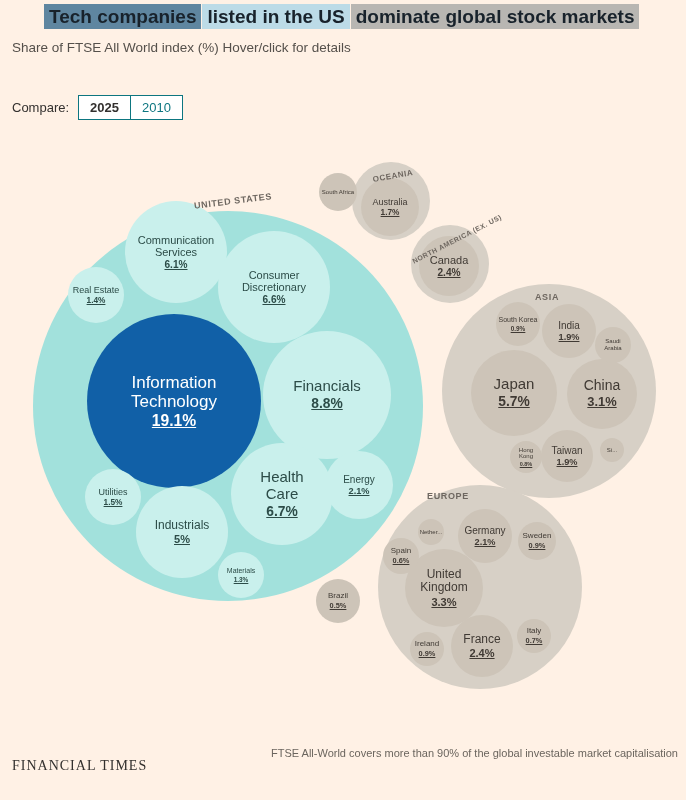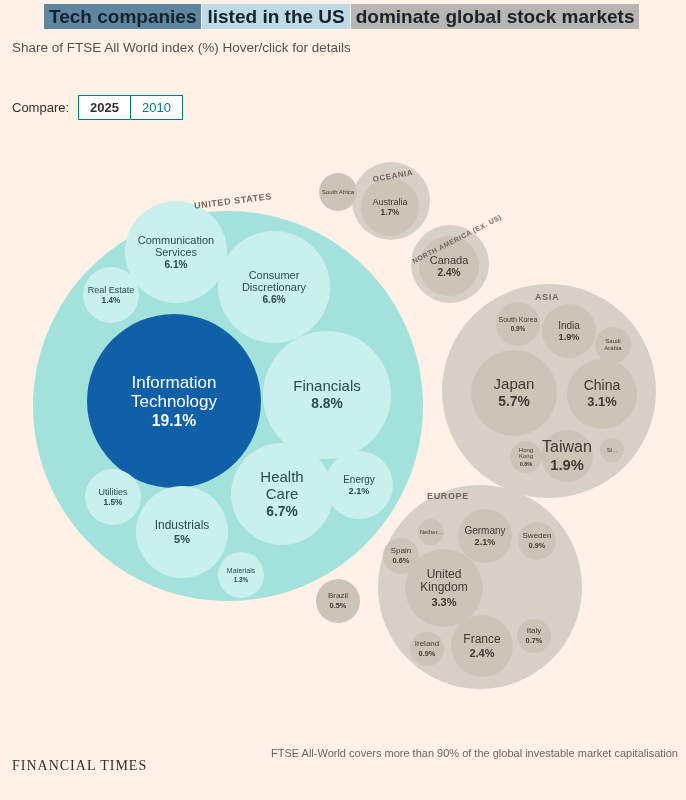--- a/index.html
+++ b/index.html
@@ -34,21 +34,21 @@
     display:flex; flex-direction:column; align-items:center; justify-content:center;
     text-align:center; line-height:1.12; box-sizing:border-box; padding:2px;
   }
   .k-us      { background:var(--c-us, #a2e1dc); }
   .k-sector  { background:var(--c-sector, #c9f0ec); color:#2c4c48; }
   .k-it      { background:var(--c-it, #1160a7); color:#ffffff; }
   .k-region  { background:var(--c-region, #d7d0c6); }
   .k-country, .k-single { background:var(--c-country, #cdc4b8); color:#403a34; }
   .b-label { font-weight:400; }
   .k-it .b-label { font-weight:500; }
-  .b-value { font-weight:700; font-size:0.92em; margin-top:1px; }
+  .b-value { font-weight:700; font-size:0.92em; margin-top:1px;text-decoration:underline; }
   .region-label {
     position:absolute; text-transform:uppercase; color:#6e6760;
     letter-spacing:0.07em; white-space:nowrap; font-weight:600;
   }
 
   .footer-brand {
     position:absolute; left:12px; top:758px;
     font-family:"Liberation Serif", serif; font-size:14px;
     letter-spacing:1px; color:#33302e;
   }
@@ -112,21 +112,21 @@
       <div class="b-value">2.1%</div>
     </div>
     <div class="bubble k-sector" style="left: 136px; top: 486px; height: 92px; width: 92px; font-size: 12px;">
       <div class="b-label">Industrials</div>
       <div class="b-value">5%</div>
     </div>
     <div class="bubble k-sector" style="left: 85px; top: 469px; height: 56px; width: 56px; font-size: 9px;">
       <div class="b-label">Utilities</div>
       <div class="b-value">1.5%</div>
     </div>
-    <div class="bubble k-sector" style="left: 83px; top: 267px; height: 56px; width: 56px; font-size: 9px;">
+    <div class="bubble k-sector" style="left: 68px; top: 267px; height: 56px; width: 56px; font-size: 9px;">
       <div class="b-label">Real Estate</div>
       <div class="b-value">1.4%</div>
     </div>
     <div class="bubble k-sector" style="left: 218px; top: 552px; height: 46px; width: 46px; font-size: 7px;">
       <div class="b-label">Materials</div>
       <div class="b-value">1.3%</div>
     </div>
     <div class="bubble k-country" style="left: 361px; top: 178px; height: 58px; width: 58px; font-size: 9px;">
       <div class="b-label">Australia</div>
       <div class="b-value">1.7%</div>
@@ -147,21 +147,21 @@
       <div class="b-label">India</div>
       <div class="b-value">1.9%</div>
     </div>
     <div class="bubble k-country" style="left: 496px; top: 302px; height: 44px; width: 44px; font-size: 7px;">
       <div class="b-label">South Korea</div>
       <div class="b-value">0.9%</div>
     </div>
     <div class="bubble k-country" style="left: 595px; top: 327px; height: 36px; width: 36px; font-size: 6px;">
       <div class="b-label">Saudi Arabia</div>
     </div>
-    <div class="bubble k-country" style="left: 541px; top: 430px; height: 52px; width: 52px; font-size: 16px;">
+    <div class="bubble k-country" style="left: 541px; top: 430px; height: 52px; width: 52px; font-size: 10px;">
       <div class="b-label">Taiwan</div>
       <div class="b-value">1.9%</div>
     </div>
     <div class="bubble k-country" style="left: 510px; top: 441px; height: 32px; width: 32px; font-size: 6px;">
       <div class="b-label">Hong Kong</div>
       <div class="b-value">0.8%</div>
     </div>
     <div class="bubble k-country" style="left: 600px; top: 438px; height: 24px; width: 24px; font-size: 6px;">
       <div class="b-label">Si...</div>
     </div>

